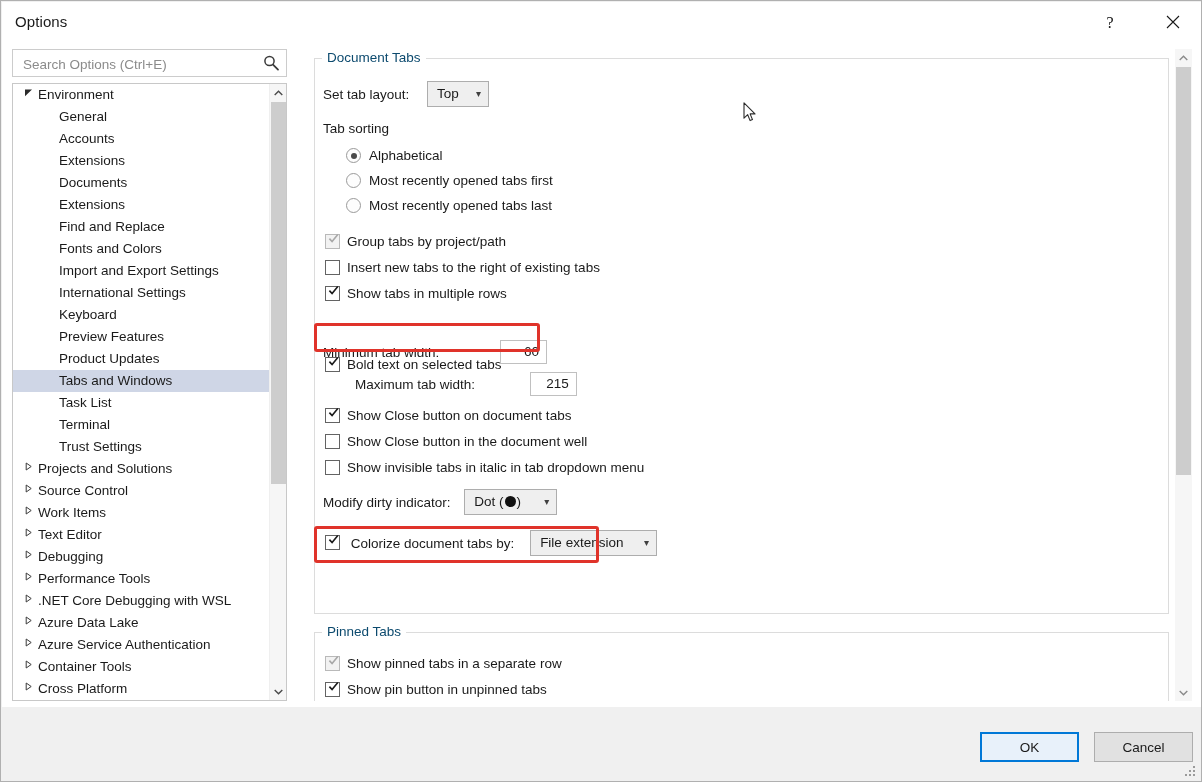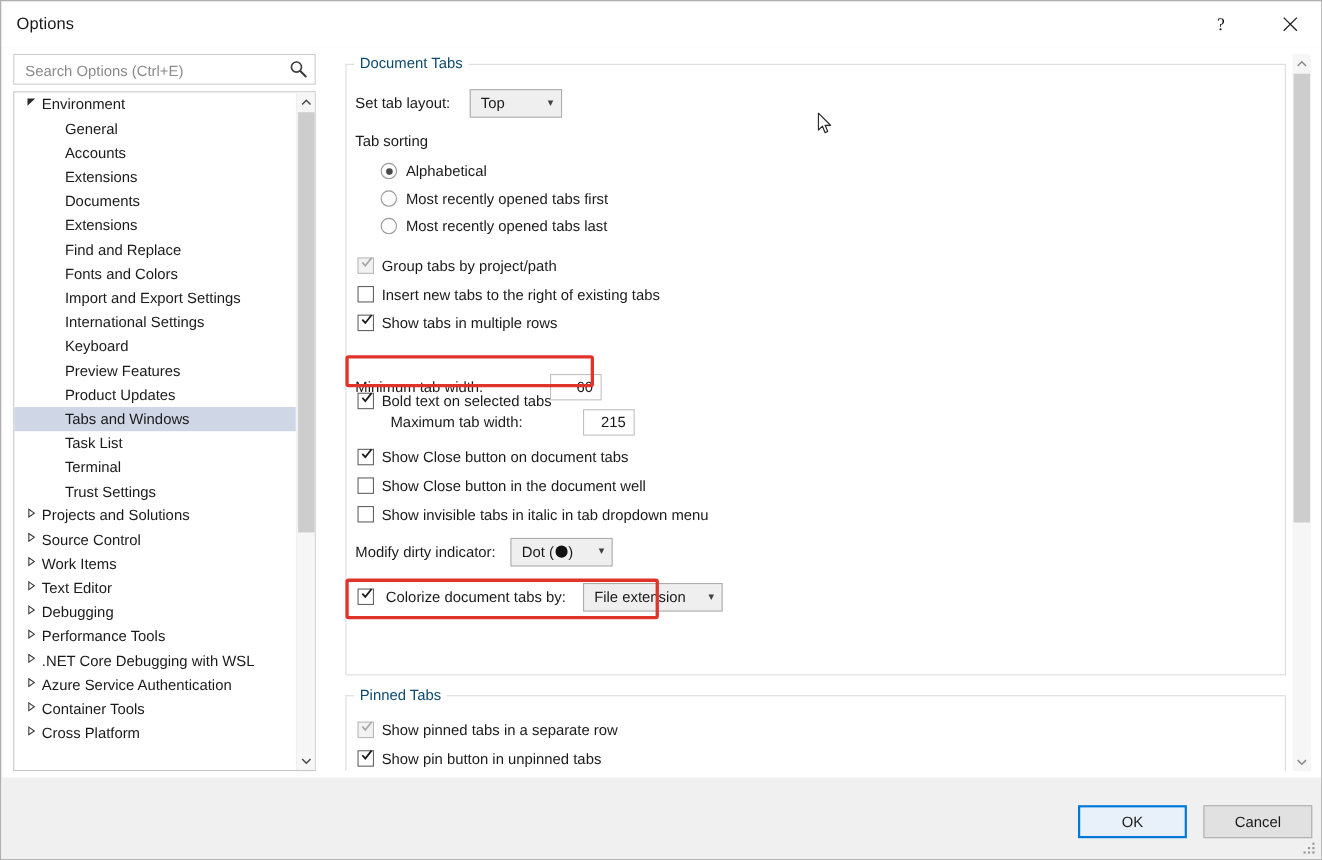--- a/index.html
+++ b/index.html
@@ -489,20 +489,23 @@
                 <path d="M2.2 1 L7.2 4.5 L2.2 8 Z" fill="none" stroke="#3a3a3a" stroke-width="1"></path>
               </svg></span><span class="lbl">Debugging</span></div>
           <div class="tree-row root"><span class="arrow"><svg width="9" height="9" viewBox="0 0 9 9">
                 <path d="M2.2 1 L7.2 4.5 L2.2 8 Z" fill="none" stroke="#3a3a3a" stroke-width="1"></path>
               </svg></span><span class="lbl">Performance Tools</span></div>
           <div class="tree-row root"><span class="arrow"><svg width="9" height="9" viewBox="0 0 9 9">
                 <path d="M2.2 1 L7.2 4.5 L2.2 8 Z" fill="none" stroke="#3a3a3a" stroke-width="1"></path>
               </svg></span><span class="lbl">.NET Core Debugging with WSL</span></div>
           <div class="tree-row root"><span class="arrow"><svg width="9" height="9" viewBox="0 0 9 9">
                 <path d="M2.2 1 L7.2 4.5 L2.2 8 Z" fill="none" stroke="#3a3a3a" stroke-width="1"></path>
+              </svg></span><span class="lbl">Azure Data Lake</span></div>
+          <div class="tree-row root"><span class="arrow"><svg width="9" height="9" viewBox="0 0 9 9">
+                <path d="M2.2 1 L7.2 4.5 L2.2 8 Z" fill="none" stroke="#3a3a3a" stroke-width="1"></path>
               </svg></span><span class="lbl">Azure Service Authentication</span></div>
           <div class="tree-row root"><span class="arrow"><svg width="9" height="9" viewBox="0 0 9 9">
                 <path d="M2.2 1 L7.2 4.5 L2.2 8 Z" fill="none" stroke="#3a3a3a" stroke-width="1"></path>
               </svg></span><span class="lbl">Container Tools</span></div>
           <div class="tree-row root"><span class="arrow"><svg width="9" height="9" viewBox="0 0 9 9">
                 <path d="M2.2 1 L7.2 4.5 L2.2 8 Z" fill="none" stroke="#3a3a3a" stroke-width="1"></path>
               </svg></span><span class="lbl">Cross Platform</span></div>
         </div>
 
       <div class="tree-sb">
@@ -521,21 +524,21 @@
     </div>
 
     <div class="right-pane">
       <div class="pane-scroll-host">
 
         <div class="groupbox" id="group-document-tabs">
           <span class="group-legend">Document Tabs</span>
 
           <div class="fieldrow" style="left:8px; top:22px;">
             <span class="flabel">Set tab layout:</span>
-            <span class="combo" style="width:84px; margin-left:14px;">
+            <span class="combo" style="width:62px; margin-left:14px;">
               <span class="ctext">Top</span>
               <span class="cchev">▾</span>
             </span>
           </div>
 
           <div class="fieldrow" style="left:8px; top:61px;">
             <span class="flabel">Tab sorting</span>
           </div>
 
           <div id="sorting-radios">

